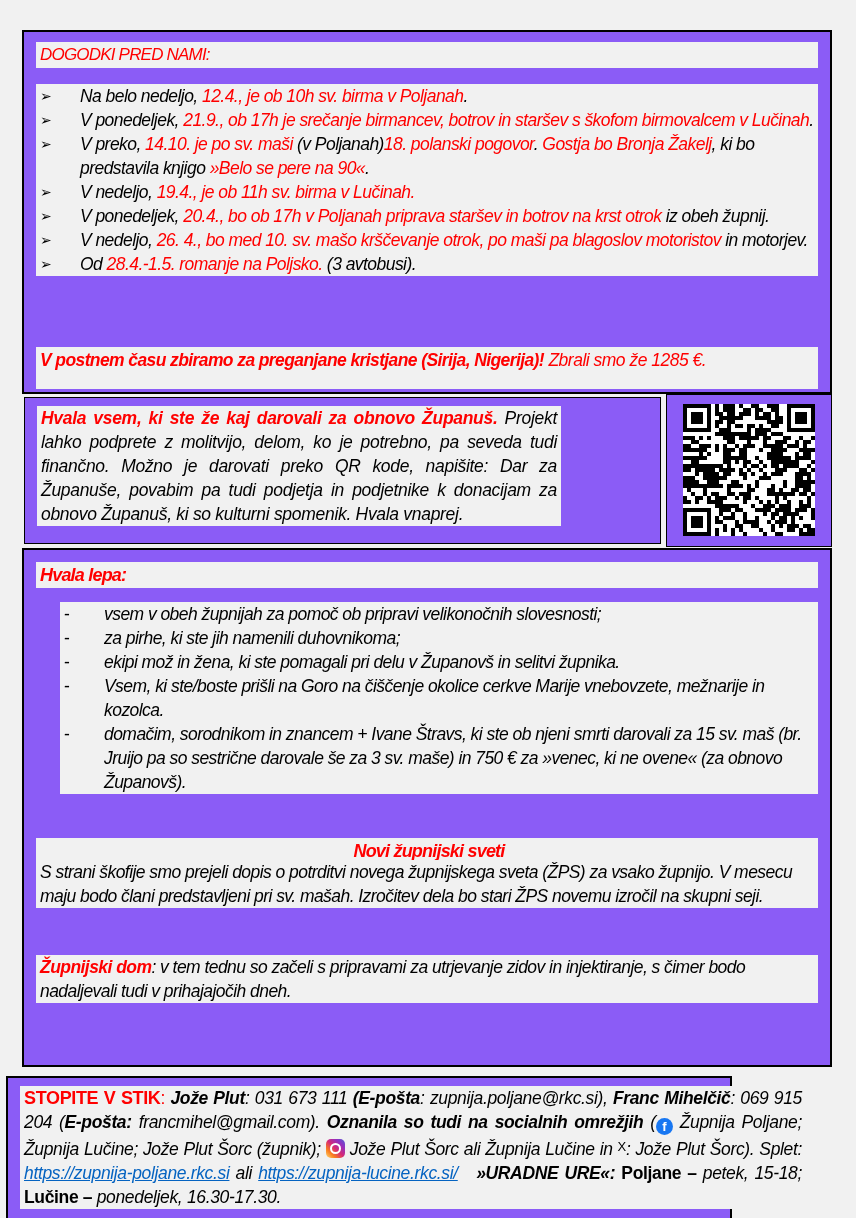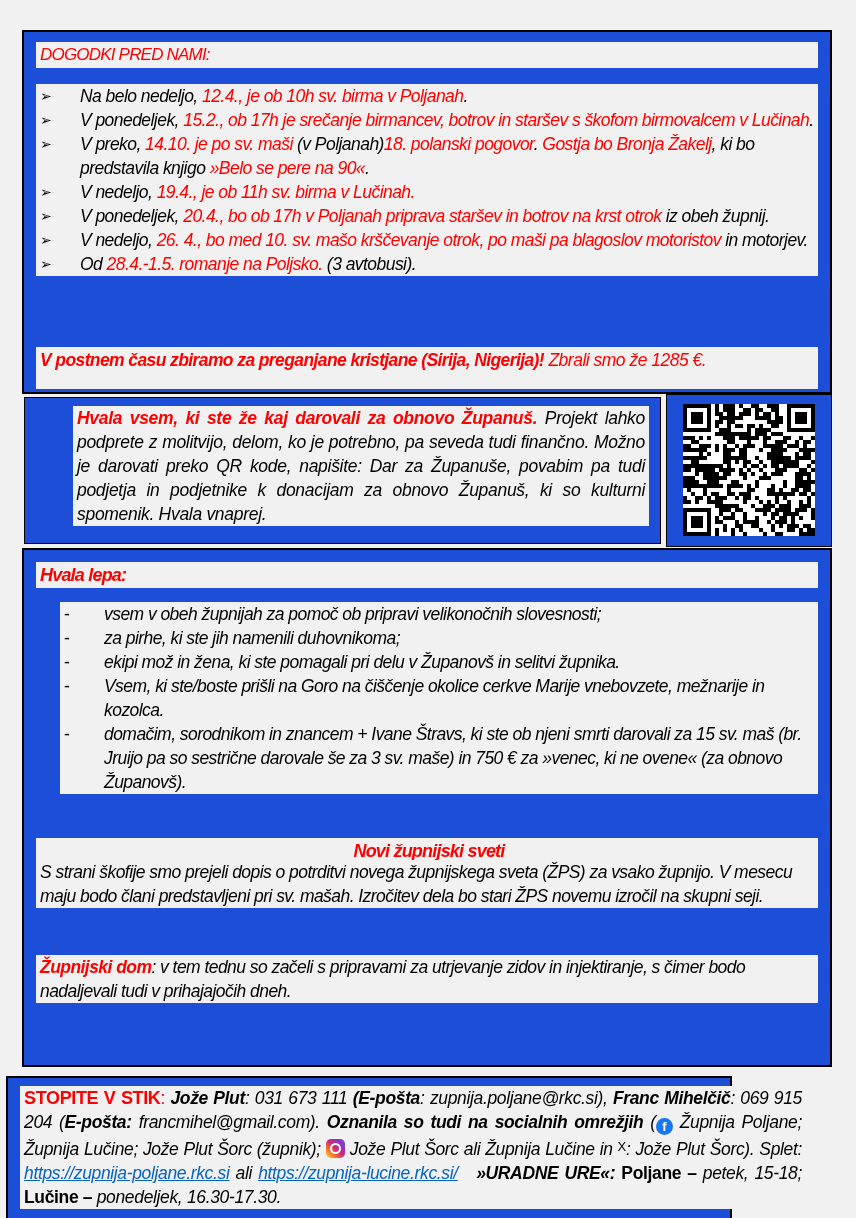--- a/index.html
+++ b/index.html
@@ -1,34 +1,34 @@
 <!DOCTYPE html>
 <html><head>
 <meta charset="utf-8">
 <style>
   html, body { margin:0; padding:0; }
   body {
     width:856px; height:1218px; background:#f1f1f1; position:relative; overflow:hidden;
     font-family:"Liberation Sans", sans-serif; font-size:17px; color:#000;
   }
-  .box { position:absolute; background:#1d4ed8; border:2px solid #000; box-sizing:border-box; }
+  .box { position:absolute; background:#8b5cf6; border:2px solid #000; box-sizing:border-box; }
   .shade { background:#f1f1f1; }
   .red { color:#ff0000; }
   .b { font-weight:bold; }
   .narrow { letter-spacing:-0.6px; }
 
   #box-events { left:22px; top:30px; width:810px; height:364px; }
   #box-events .title { position:absolute; left:12px; top:10px; width:782px; height:26px; line-height:26px; padding-left:4px; box-sizing:border-box; font-style:italic; font-size:17px; letter-spacing:-0.8px; }
   #box-events ul { position:absolute; left:12px; top:52px; width:782px; margin:0; padding:0; list-style:none; }
   #box-events li { position:relative; padding-left:44px; line-height:24px; font-style:italic; letter-spacing:-0.55px; font-size:17.5px; }
   #box-events li .bullet { position:absolute; left:4px; top:0; font-style:normal; font-size:14px; }
   #box-events .collect { position:absolute; left:12px; top:315px; width:782px; height:42px; line-height:26px; padding-left:4px; box-sizing:border-box; font-style:italic; letter-spacing:-0.5px; font-size:17.5px;}
 
   #box-thanks { left:24px; top:397px; width:637px; height:147px; border-width:1px; }
-  #box-thanks .txt { position:absolute; left:12px; top:8px; width:576px; line-height:24px; text-align:justify; font-style:italic; letter-spacing:-0.3px; font-size:17.5px; padding:0 4px; box-sizing:border-box;margin-left:36px; }
+  #box-thanks .txt { position:absolute; left:12px; top:8px; width:524px; line-height:24px; text-align:justify; font-style:italic; letter-spacing:-0.3px; font-size:17.5px; padding:0 4px; box-sizing:border-box; }
   #box-qr { left:666px; top:394px; width:166px; height:153px; border-width:1px; }
   #qr { position:absolute; left:16px; top:8px; width:132px; height:134px; }
 
   #box-hvala { left:22px; top:548px; width:810px; height:519px; }
   #box-hvala .h { position:absolute; left:12px; width:782px; height:26px; line-height:26px; padding-left:4px; box-sizing:border-box; font-style:italic; font-weight:bold; letter-spacing:-0.8px; font-size:18px; }
   #box-hvala ul { position:absolute; left:36px; top:52px; width:758px; margin:0; padding:0; list-style:none; }
   #box-hvala li { position:relative; padding-left:44px; line-height:24px; font-style:italic; letter-spacing:-0.55px; font-size:17.5px; }
   #box-hvala li .dash { position:absolute; left:4px; font-style:normal; }
   #box-hvala .para { position:absolute; left:12px; width:782px; line-height:24px; padding-left:4px; box-sizing:border-box; font-style:italic; letter-spacing:-0.55px; font-size:17.5px; }
 
@@ -41,21 +41,21 @@
   .ig::after { content:""; position:absolute; left:4px; top:4px; width:7px; height:7px; border:2px solid #fff; border-radius:50%; }
   .x { font-style:normal; font-size:13px; vertical-align:4px; }
 </style>
 </head>
 <body>
 
 <div class="box" id="box-events">
   <div class="title shade red">DOGODKI PRED NAMI:</div>
   <ul id="events-list" class="shade">
       <li><span class="bullet">➢</span><span>Na belo nedeljo, </span><span class="red">12.4., je ob 10h sv. birma v Poljanah</span><span>.</span></li>
-      <li><span class="bullet">➢</span><span>V ponedeljek, </span><span class="red">15.2., ob 17h je srečanje birmancev, botrov in staršev s škofom birmovalcem v Lučinah</span><span>.</span></li>
+      <li><span class="bullet">➢</span><span>V ponedeljek, </span><span class="red">21.9., ob 17h je srečanje birmancev, botrov in staršev s škofom birmovalcem v Lučinah</span><span>.</span></li>
       <li><span class="bullet">➢</span><span>V preko, </span><span class="red">14.10. je po sv. maši</span><span> (v Poljanah)</span><span class="red">18. polanski pogovor</span><span>. </span><span class="red">Gostja bo Bronja Žakelj</span><span>, ki bo predstavila knjigo </span><span class="red">»Belo se pere na 90«</span><span>.</span></li>
       <li><span class="bullet">➢</span><span>V nedeljo, </span><span class="red">19.4., je ob 11h sv. birma v Lučinah.</span></li>
       <li><span class="bullet">➢</span><span>V ponedeljek, </span><span class="red">20.4., bo ob 17h v Poljanah priprava staršev in botrov na krst otrok</span><span> iz obeh župnij.</span></li>
       <li><span class="bullet">➢</span><span>V nedeljo, </span><span class="red">26. 4., bo med 10. sv. mašo krščevanje otrok, po maši pa blagoslov motoristov</span><span> in motorjev.</span></li>
       <li><span class="bullet">➢</span><span>Od </span><span class="red">28.4.-1.5. romanje na Poljsko.</span><span> (3 avtobusi).</span></li>
     </ul>
   <div class="collect shade">
     <span class="red b narrow">V postnem času zbiramo za preganjane kristjane (Sirija, Nigerija)!</span><span class="red"> Zbrali smo že 1285 €.</span>
   </div>
 </div>

